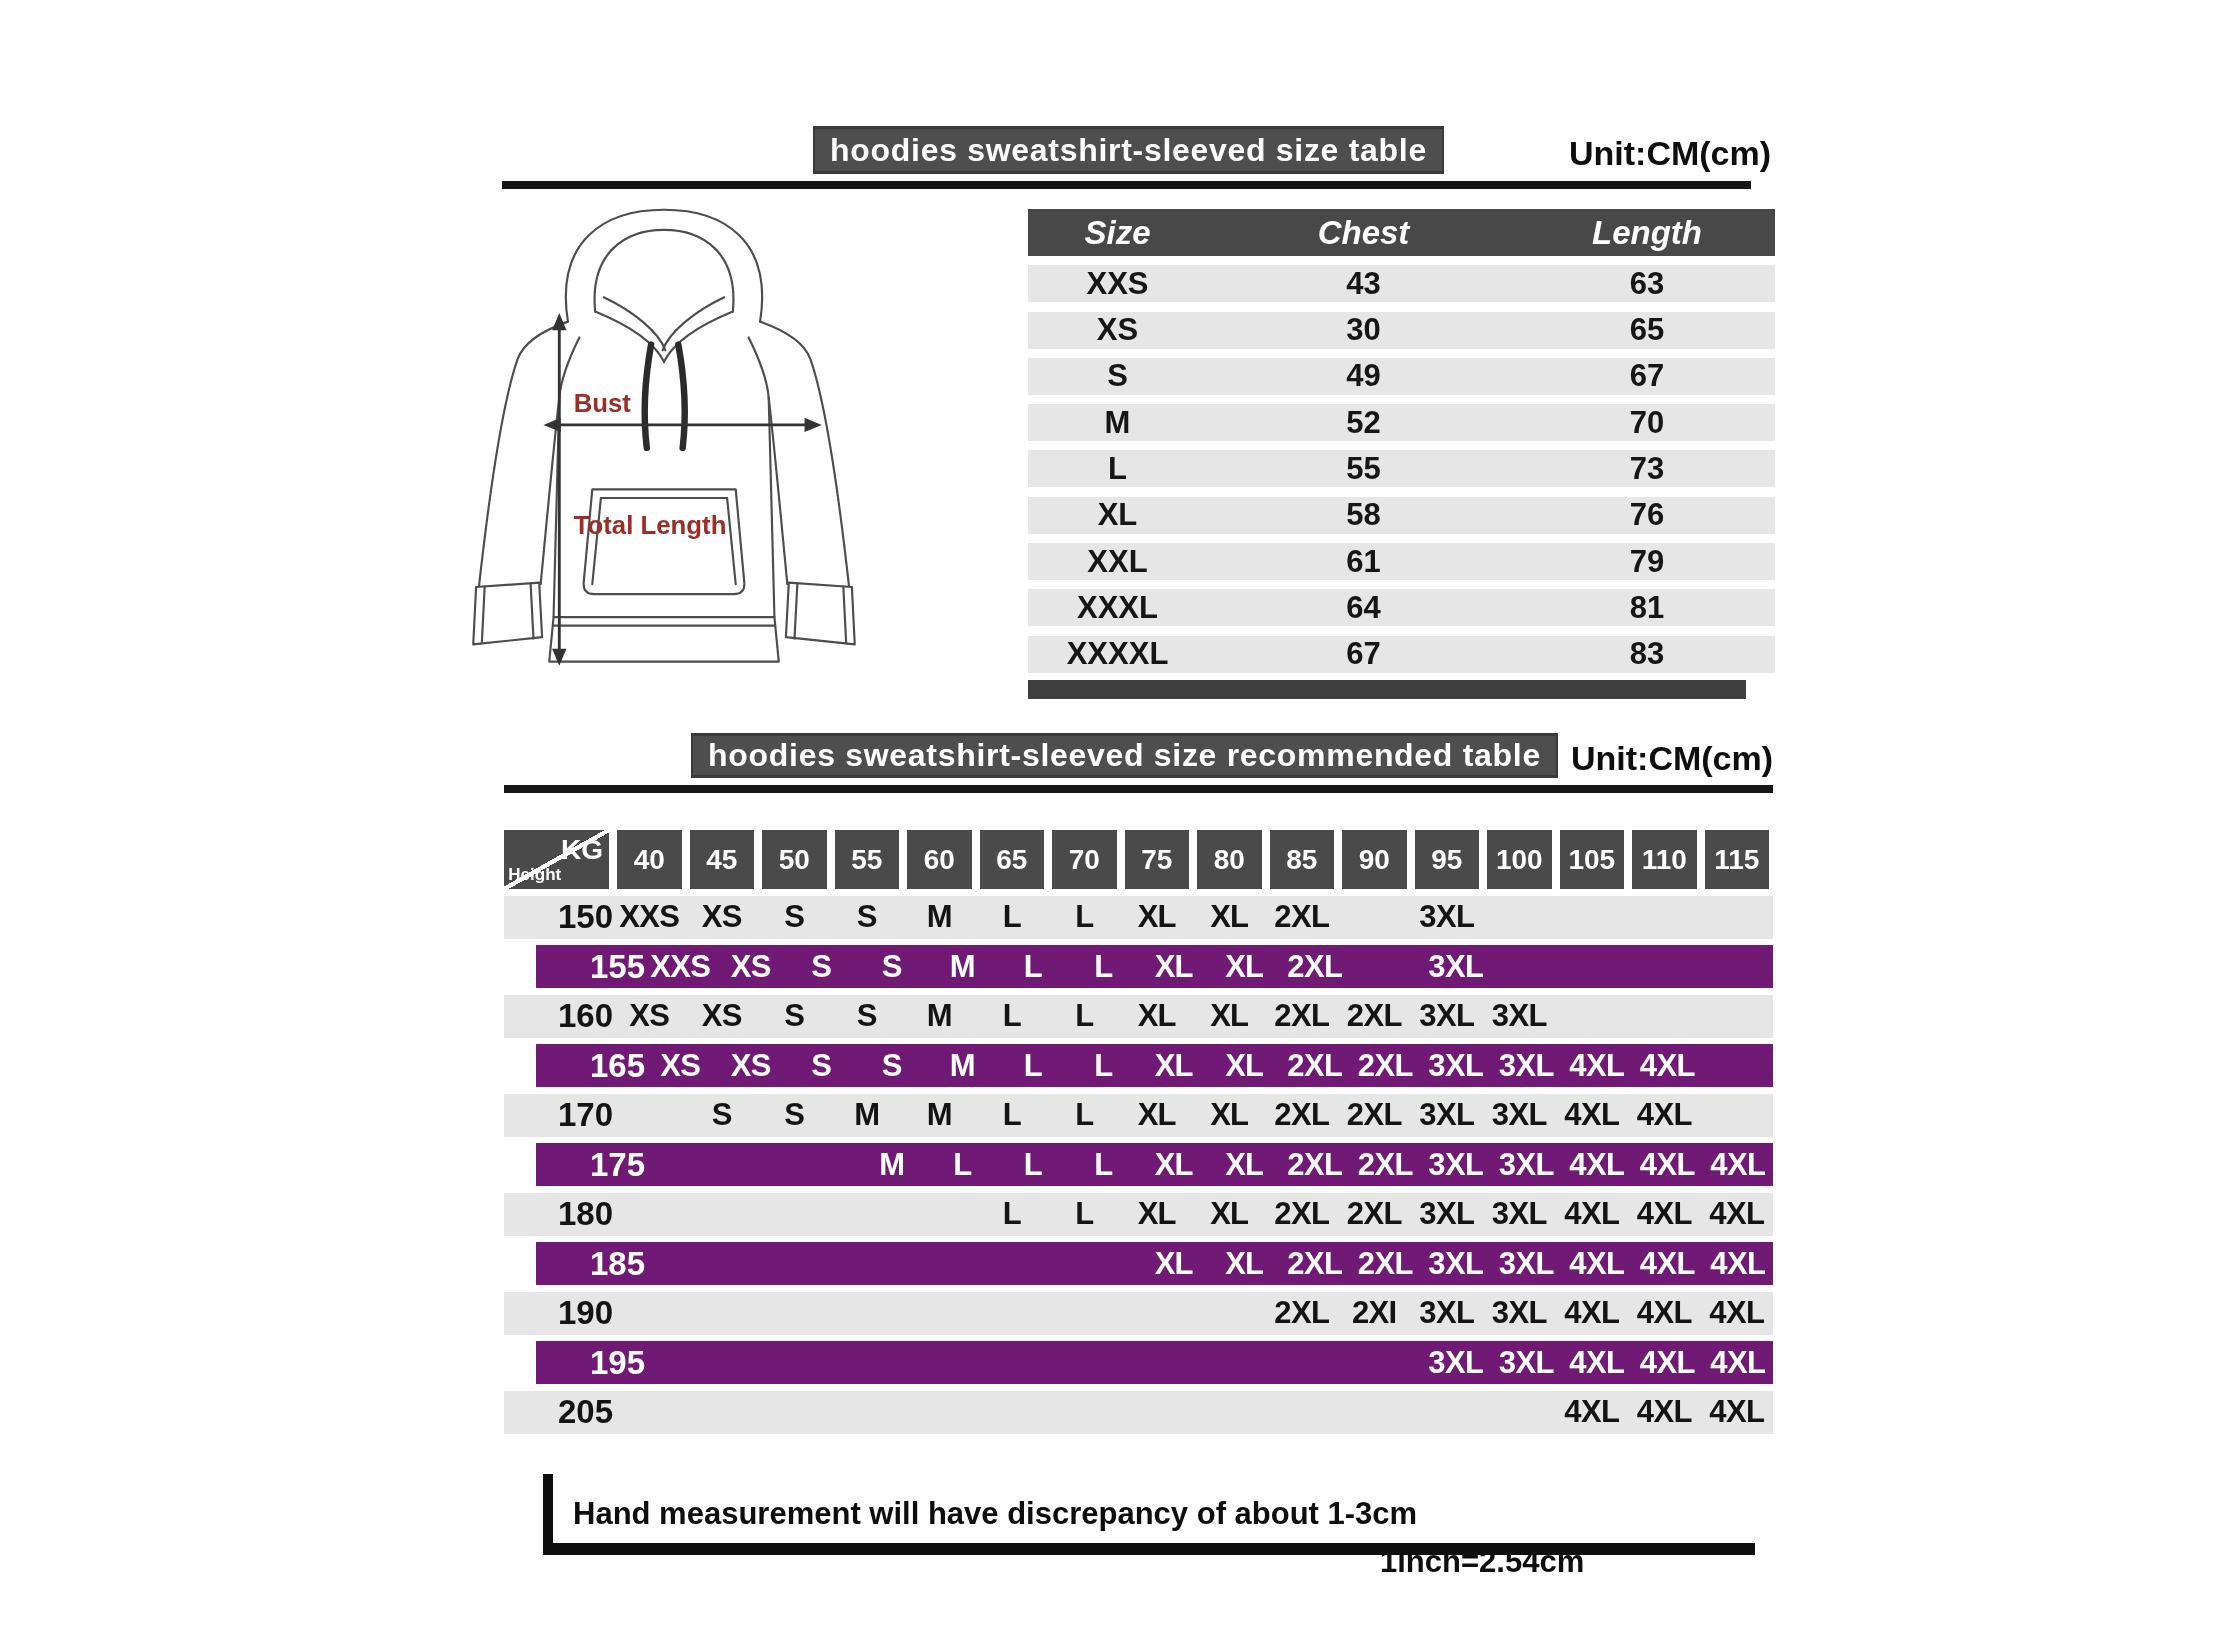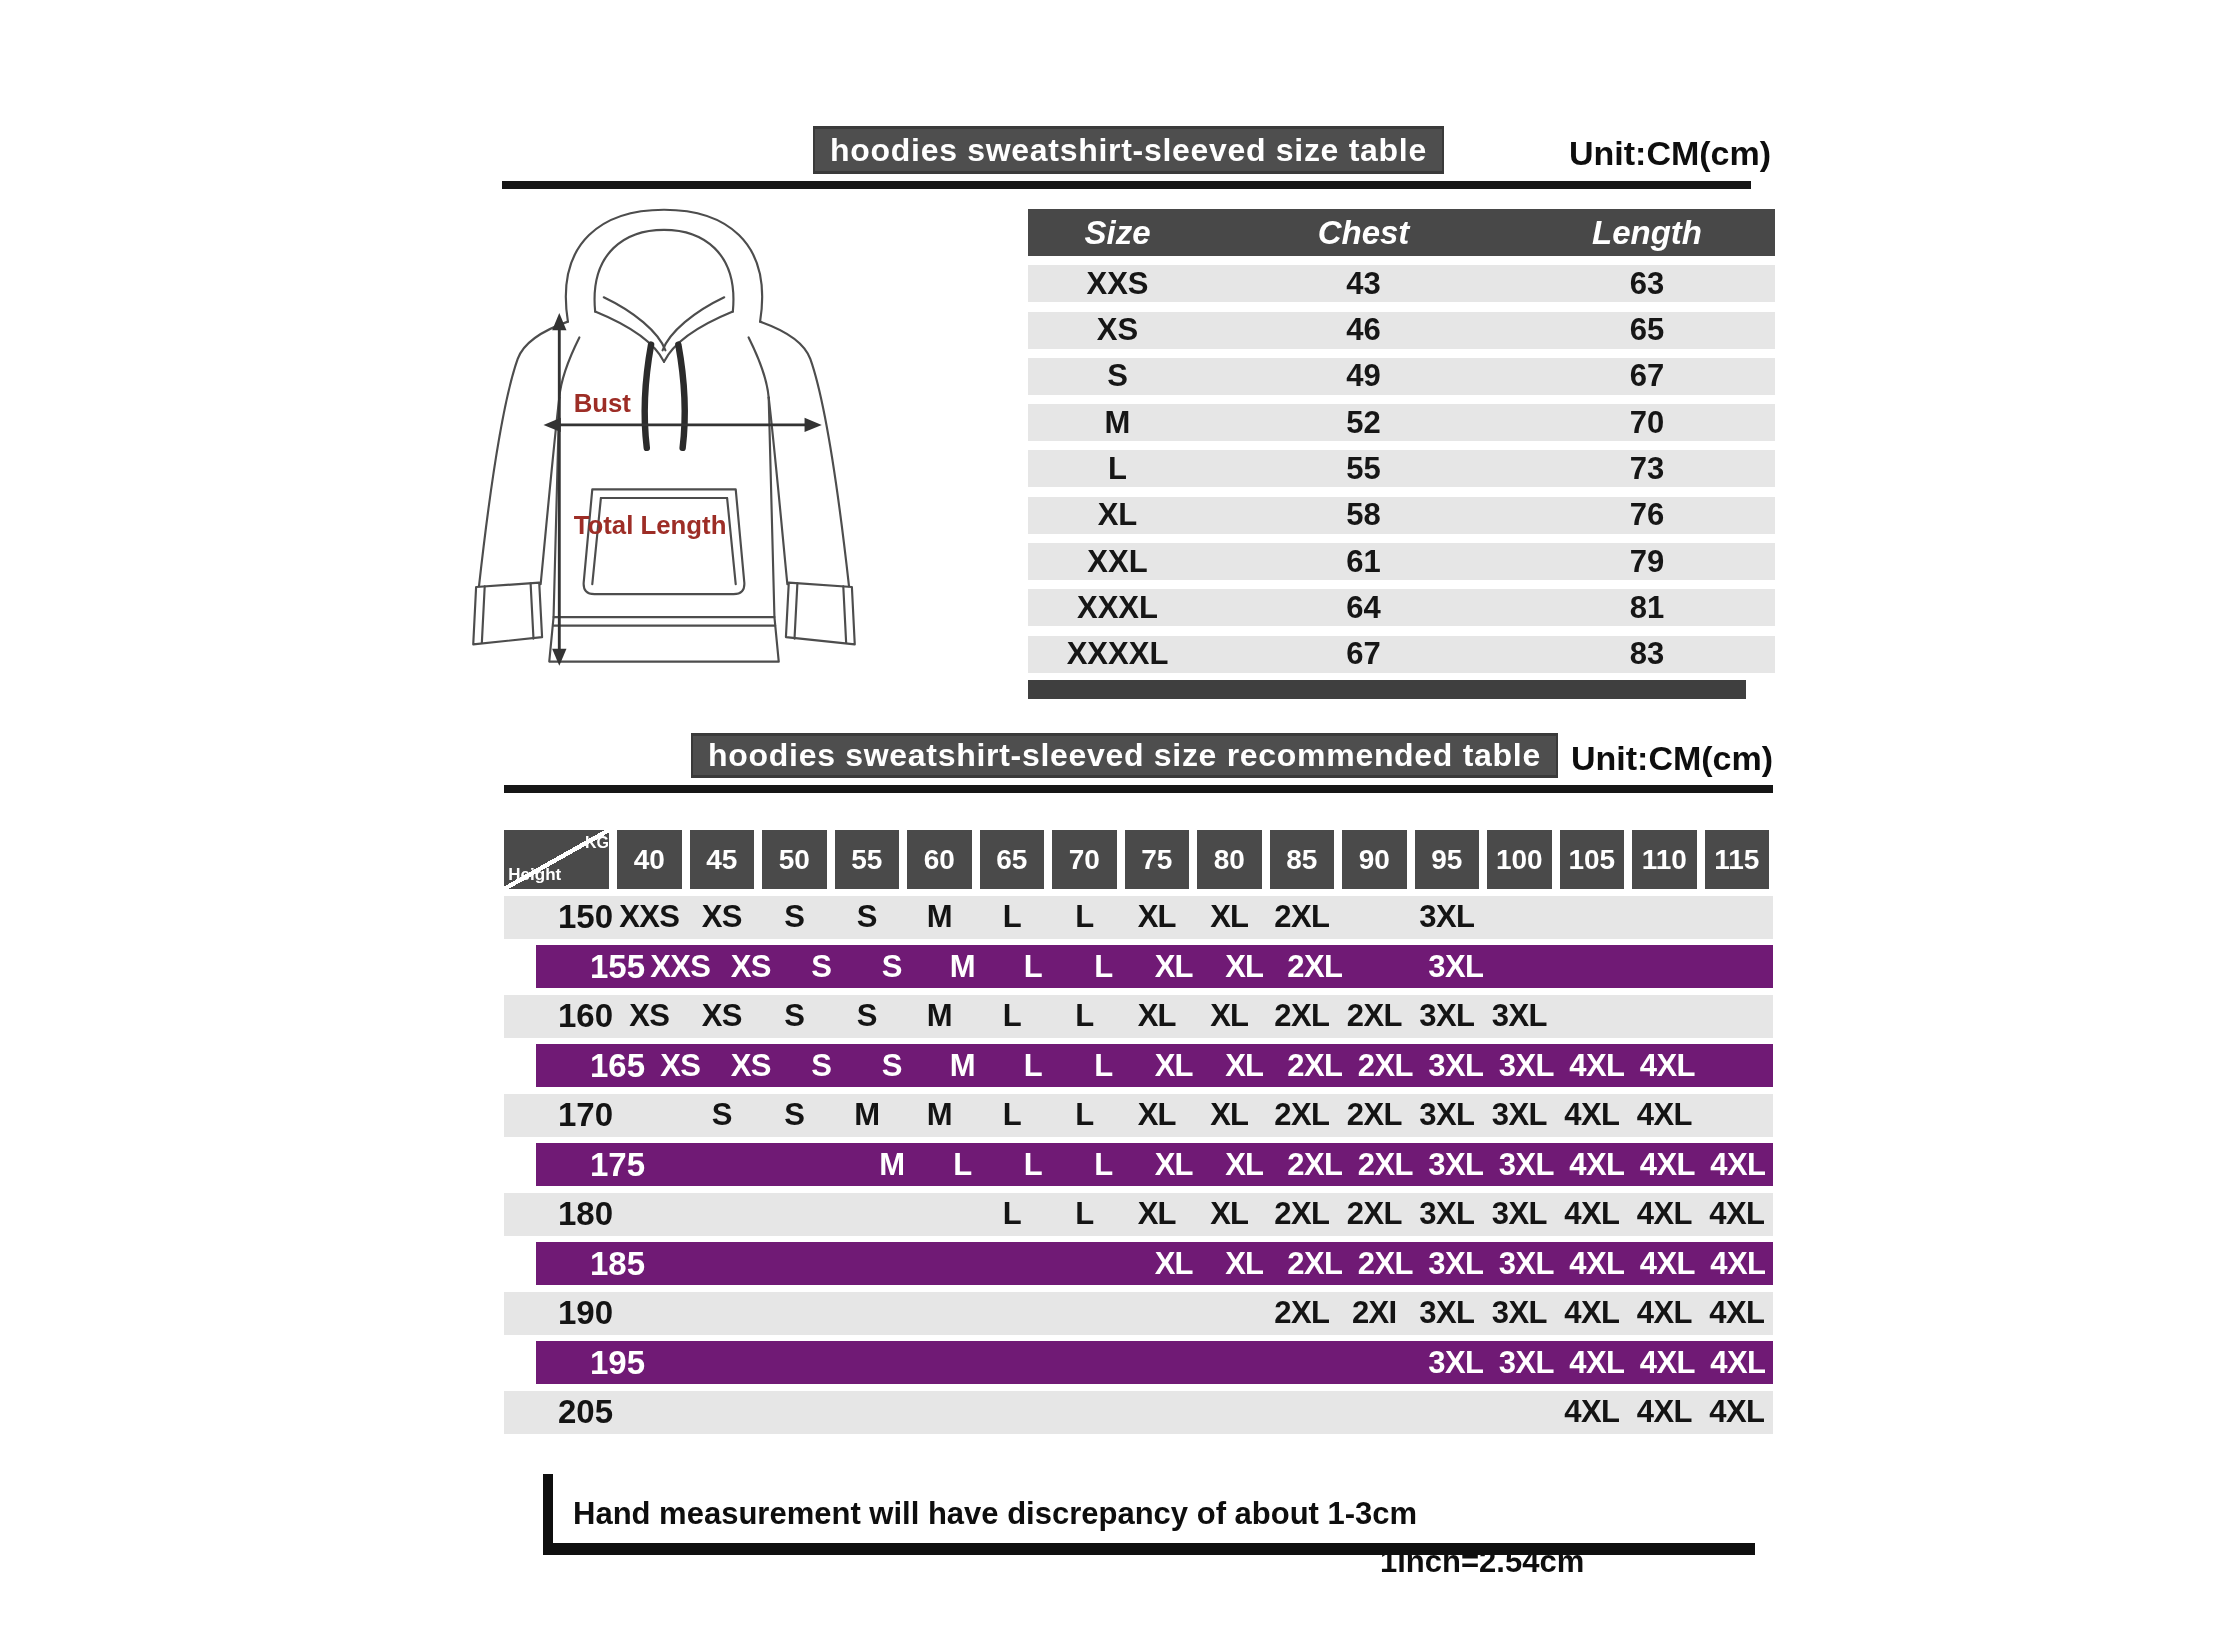--- a/index.html
+++ b/index.html
@@ -63,21 +63,21 @@
   }
   .mx-corner{
     position:relative;background:#4a4a4a;color:#ffffff;
     border-right:4.3px solid #ffffff;
     font-weight:bold;
   }
   .mx-corner .diag{
     position:absolute;inset:0;
     background:linear-gradient(to bottom right, transparent calc(50% - 2.2px), #ffffff calc(50% - 2.2px), #ffffff calc(50% + 2.2px), transparent calc(50% + 2.2px));
   }
-  .mx-corner .kg{position:absolute;top:4.3px;right:0;font-size:16px;}
+  .mx-corner .kg{position:absolute;top:4.3px;right:6px;font-size:28px;}
   .mx-corner .height{position:absolute;bottom:4.3px;left:4.3px;font-size:17px;}
   .mx-row{
     display:grid;grid-template-columns:109px repeat(16,1fr);
     height:43px;margin-top:6.5px;align-items:center;
   }
   .mx-row.light{background:#e6e6e6;color:#141414;}
   .mx-row.dark{background:#701a75;color:#ffffff;margin-left:32px;}
   .mx-label{font-size:33px;font-weight:bold;text-align:right;}
   .mx-cell{font-size:31px;font-weight:bold;text-align:center;letter-spacing:-0.7px;}
 
@@ -160,21 +160,21 @@
       <div>Length</div>
     </div>
     <div>
         <div class="st-row">
           <div class="st-cell">XXS</div>
           <div class="st-cell">43</div>
           <div class="st-cell">63</div>
         </div>
         <div class="st-row">
           <div class="st-cell">XS</div>
-          <div class="st-cell">46</div>
+          <div class="st-cell">30</div>
           <div class="st-cell">65</div>
         </div>
         <div class="st-row">
           <div class="st-cell">S</div>
           <div class="st-cell">49</div>
           <div class="st-cell">67</div>
         </div>
         <div class="st-row">
           <div class="st-cell">M</div>
           <div class="st-cell">52</div>

